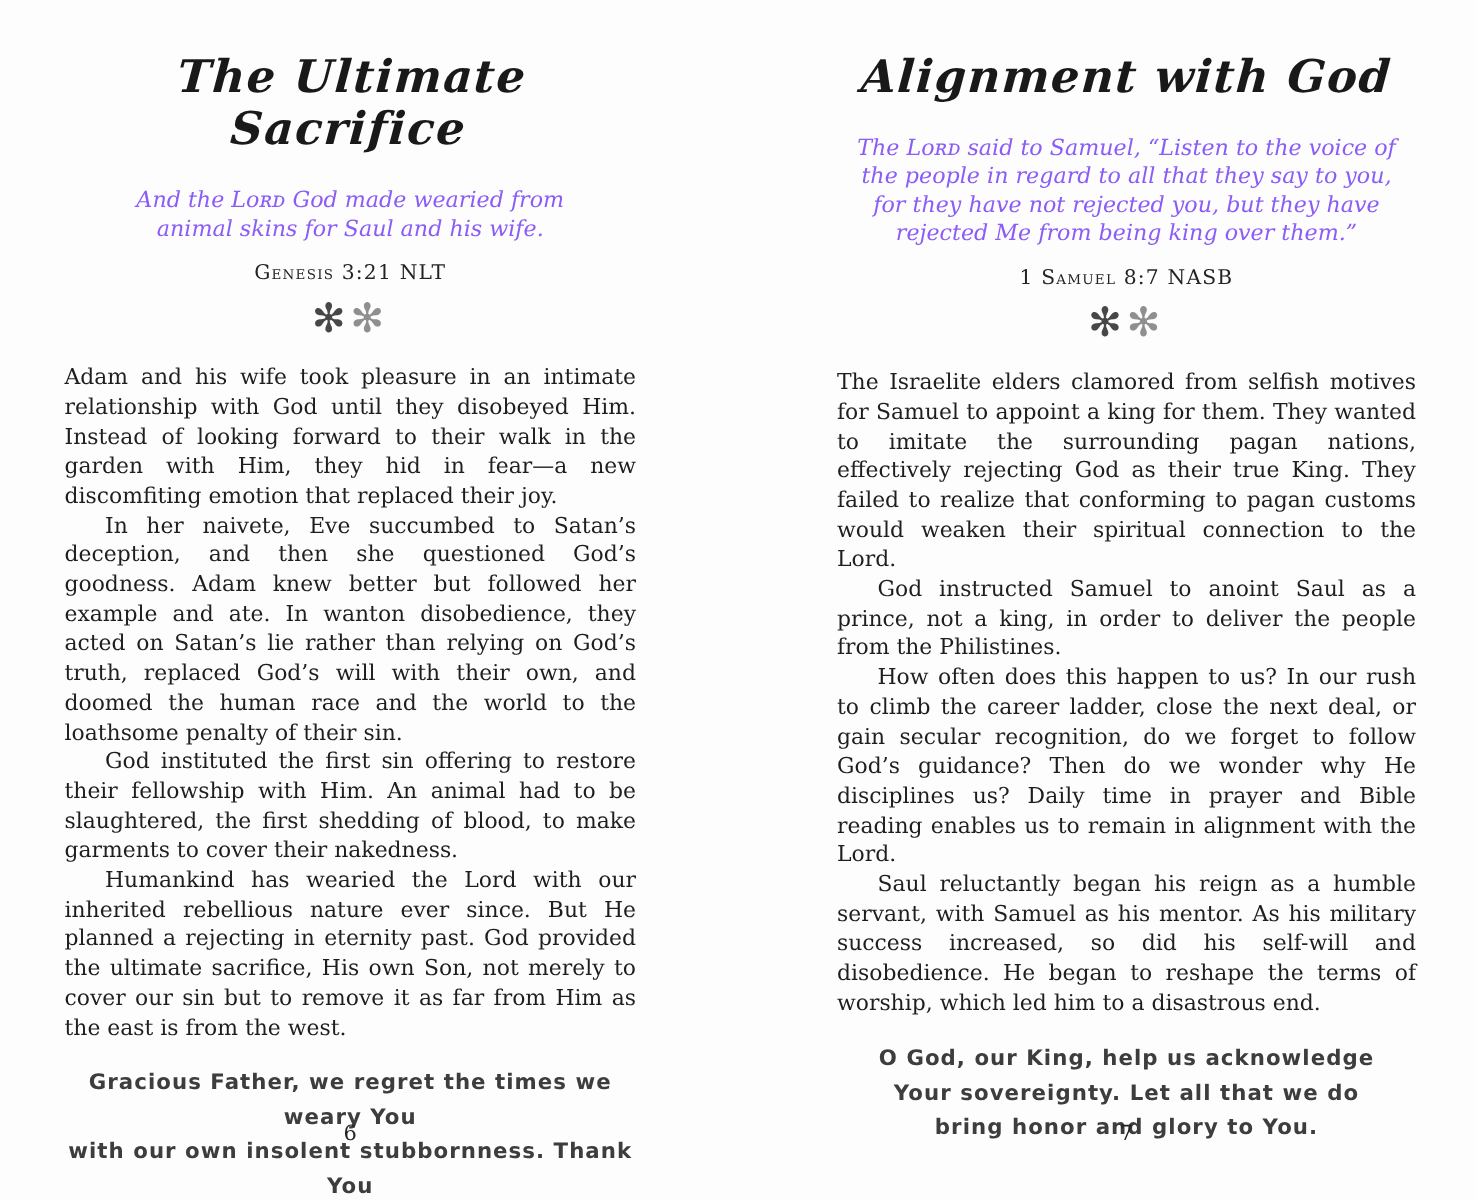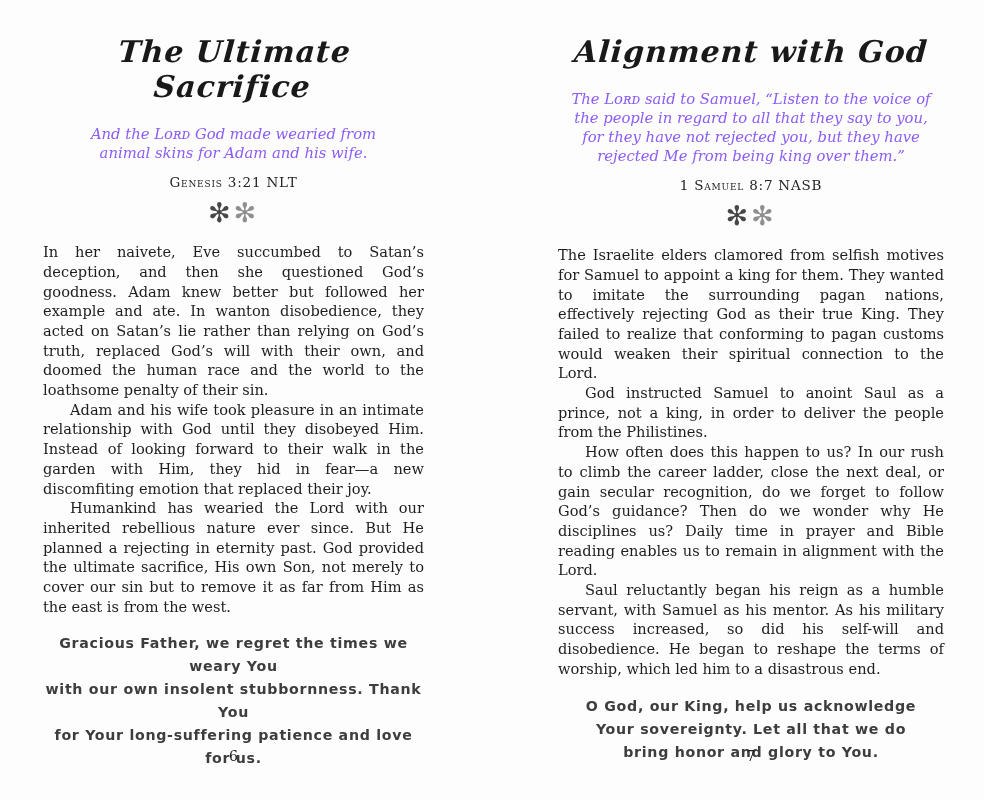--- a/index.html
+++ b/index.html
@@ -96,32 +96,33 @@
   }
 </style>
 </head>
 <body>
 
 <section class="page page-left">
   <h1 class="title">The Ultimate Sacrifice</h1>
 
   <div class="epigraph">
     <div>And the Lᴏʀᴅ God made wearied from</div>
-    <div>animal skins for Adam and his wife.</div>
+    <div>animal skins for Saul and his wife.</div>
   </div>
 
   <div class="citation">Genesis 3:21 NLT</div>
 
   <div class="ornament">
     <span class="orn-1">✻</span><span class="orn-2">✻</span>
   </div>
 
   <div class="body-text">
+    <p>Adam and his wife took pleasure in an intimate relationship with God until they disobeyed Him. Instead of looking forward to their walk in the garden with Him, they hid in fear—a new discomfiting emotion that replaced their joy.</p>
     <p>In her naivete, Eve succumbed to Satan’s deception, and then she questioned God’s goodness. Adam knew better but followed her example and ate. In wanton disobedience, they acted on Satan’s lie rather than relying on God’s truth, replaced God’s will with their own, and doomed the human race and the world to the loathsome penalty of their sin.</p>
-    <p>Adam and his wife took pleasure in an intimate relationship with God until they disobeyed Him. Instead of looking forward to their walk in the garden with Him, they hid in fear—a new discomfiting emotion that replaced their joy.</p>
+    <p>God instituted the first sin offering to restore their fellowship with Him. An animal had to be slaughtered, the first shedding of blood, to make garments to cover their nakedness.</p>
     <p>Humankind has wearied the Lord with our inherited rebellious nature ever since. But He planned a rejecting in eternity past. God provided the ultimate sacrifice, His own Son, not merely to cover our sin but to remove it as far from Him as the east is from the west.</p>
   </div>
 
   <div class="prayer">
     <div>Gracious Father, we regret the times we weary You</div>
     <div>with our own insolent stubbornness. Thank You</div>
     <div>for Your long-suffering patience and love for us.</div>
   </div>
 
   <div class="page-number">6</div>

